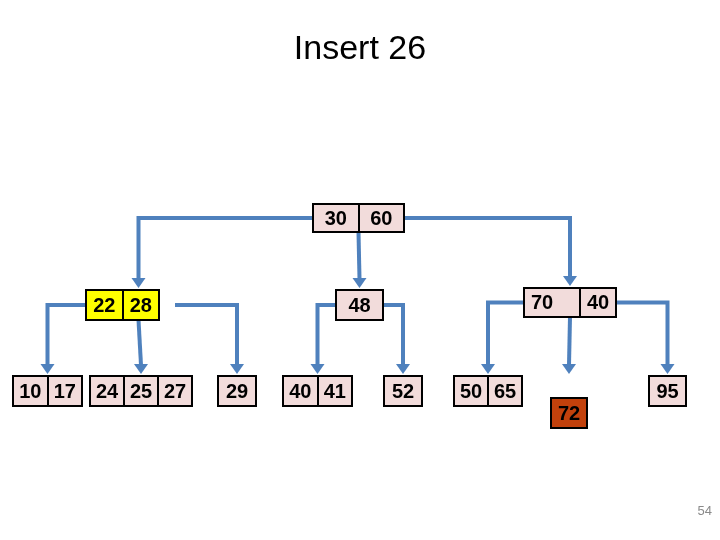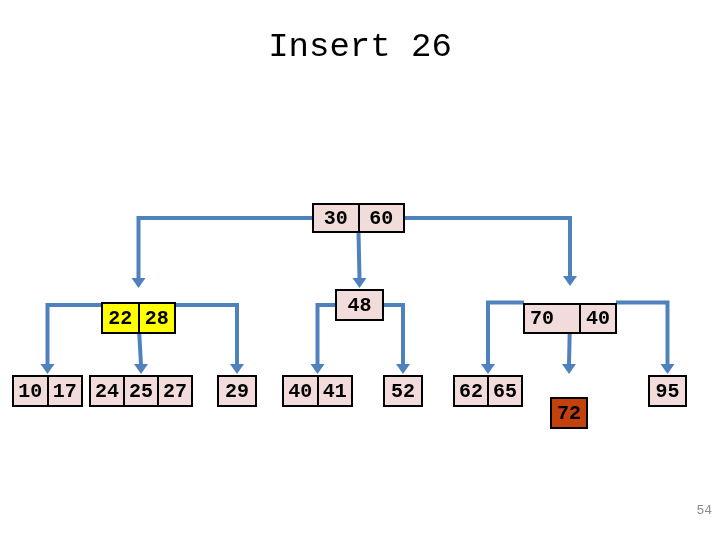--- a/index.html
+++ b/index.html
@@ -1,18 +1,18 @@
 <!DOCTYPE html>
 <html><head>
 <meta charset="utf-8">
 <style>
   html,body { margin:0; padding:0; background:#ffffff; }
   .slide {
     position:relative; width:720px; height:540px; background:#ffffff;
-    overflow:hidden; font-family:Liberation Mono, monospace;
+    overflow:hidden; font-family:Liberation Sans, sans-serif;
   }
   .slide-title {
     position:absolute; left:0; top:28px; width:100%;
     text-align:center; font-size:34px; color:#000000; letter-spacing:0px;
   }
   .page-number {
     position:absolute; right:8px; top:503px; font-size:13px; color:#8a8a8a;margin-left:11px;
   }
   #connector-layer { position:absolute; left:0; top:0; width:720px; height:540px; z-index:1; }
   .tree-node {
@@ -74,28 +74,28 @@
       <g>
         <polyline points="616,302.5 667.5,302.5 667.5,365" fill="none" stroke="#4F81BD" stroke-width="4" stroke-linejoin="miter"></polyline>
         <polygon points="660.5,364 674.5,364 667.5,374" fill="#4F81BD"></polygon>
       </g>
     </svg>
   <div id="nodes-layer">
       <div class="tree-node" style="left: 312px; top: 203px; width: 93px; height: 30px; background: rgb(242, 220, 219); border-color: rgb(0, 0, 0);">
         <div class="node-cell">30</div>
         <div class="node-cell">60</div>
       </div>
-      <div class="tree-node" style="left: 101px; top: 289px; width: 75px; height: 32px; background: rgb(255, 255, 0); border-color: rgb(0, 0, 0); margin-top: 13px;">
+      <div class="tree-node" style="left: 85px; top: 289px; width: 75px; height: 32px; background: rgb(255, 255, 0); border-color: rgb(0, 0, 0);">
         <div class="node-cell">22</div>
         <div class="node-cell">28</div>
       </div>
       <div class="tree-node" style="left: 335px; top: 289px; width: 49px; height: 32px; background: rgb(242, 220, 219); border-color: rgb(0, 0, 0);">
         <div class="node-cell">48</div>
       </div>
-      <div class="tree-node" style="left: 523px; top: 303px; width: 94px; height: 31px; background: rgb(242, 220, 219); border-color: rgb(0, 0, 0); gap: 20px;">
+      <div class="tree-node" style="left: 523px; top: 287px; width: 94px; height: 31px; background: rgb(242, 220, 219); border-color: rgb(0, 0, 0); gap: 20px;">
         <div class="node-cell">70</div>
         <div class="node-cell">40</div>
       </div>
       <div class="tree-node" style="left: 12px; top: 375px; width: 71px; height: 32px; background: rgb(242, 220, 219); border-color: rgb(0, 0, 0);">
         <div class="node-cell">10</div>
         <div class="node-cell">17</div>
       </div>
       <div class="tree-node" style="left: 89px; top: 375px; width: 104px; height: 32px; background: rgb(242, 220, 219); border-color: rgb(0, 0, 0);">
         <div class="node-cell">24</div>
         <div class="node-cell">25</div>
@@ -105,21 +105,21 @@
         <div class="node-cell">29</div>
       </div>
       <div class="tree-node" style="left: 282px; top: 375px; width: 71px; height: 32px; background: rgb(242, 220, 219); border-color: rgb(0, 0, 0);">
         <div class="node-cell">40</div>
         <div class="node-cell">41</div>
       </div>
       <div class="tree-node" style="left: 383px; top: 375px; width: 40px; height: 32px; background: rgb(242, 220, 219); border-color: rgb(0, 0, 0);">
         <div class="node-cell">52</div>
       </div>
       <div class="tree-node" style="left: 453px; top: 375px; width: 70px; height: 32px; background: rgb(242, 220, 219); border-color: rgb(0, 0, 0);">
-        <div class="node-cell">62</div>
+        <div class="node-cell">50</div>
         <div class="node-cell">65</div>
       </div>
       <div class="tree-node" style="left: 550px; top: 397px; width: 38px; height: 32px; background: #c2410c; border-color: rgb(0, 0, 0);">
         <div class="node-cell">72</div>
       </div>
       <div class="tree-node" style="left: 648px; top: 375px; width: 39px; height: 32px; background: rgb(242, 220, 219); border-color: rgb(0, 0, 0);">
         <div class="node-cell">95</div>
       </div>
     </div>
   <div class="page-number">54</div>

